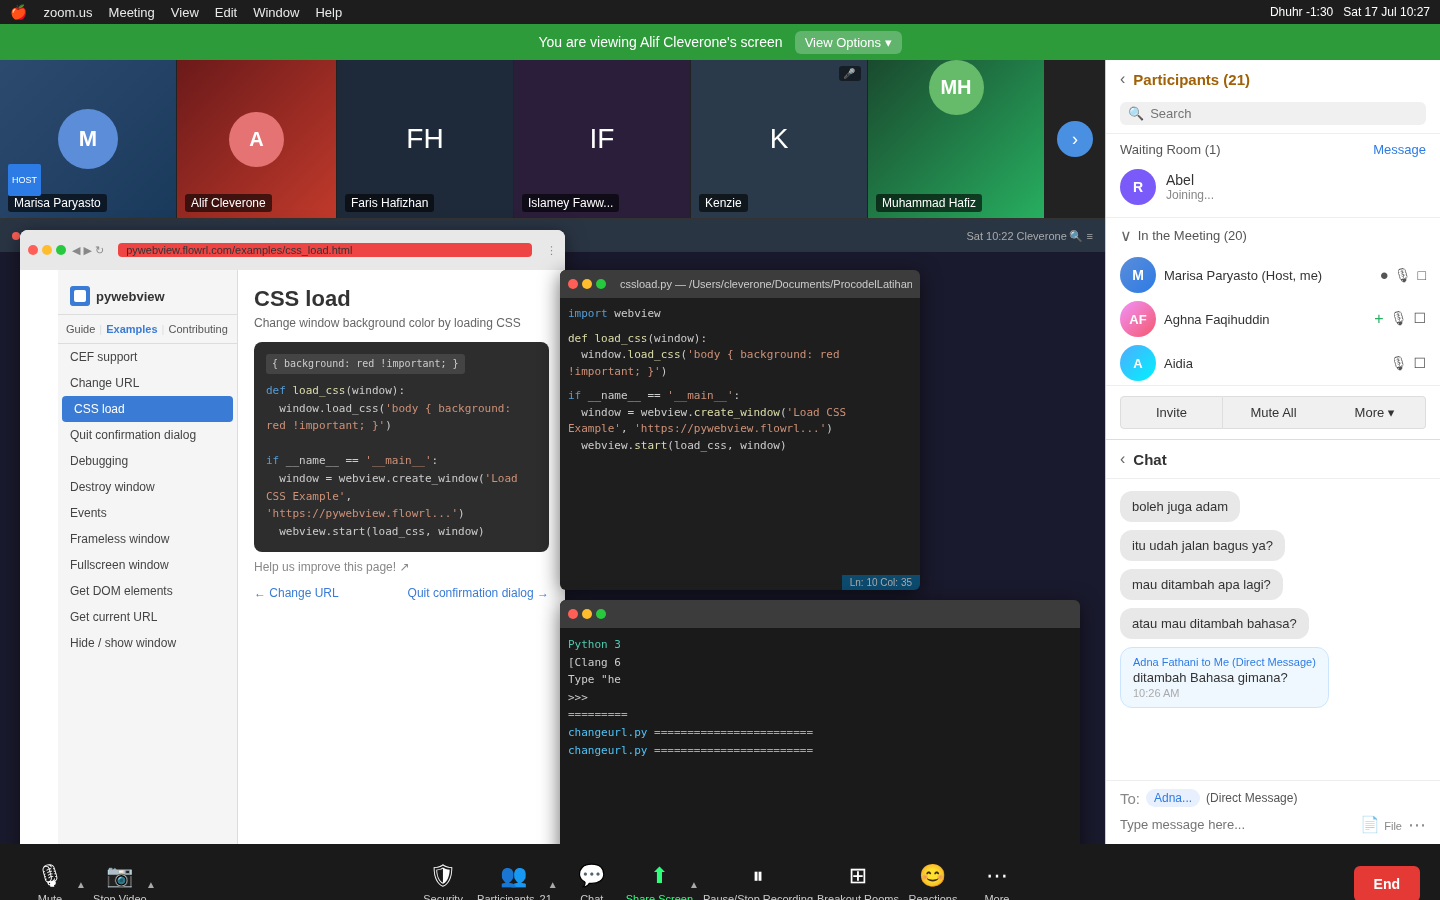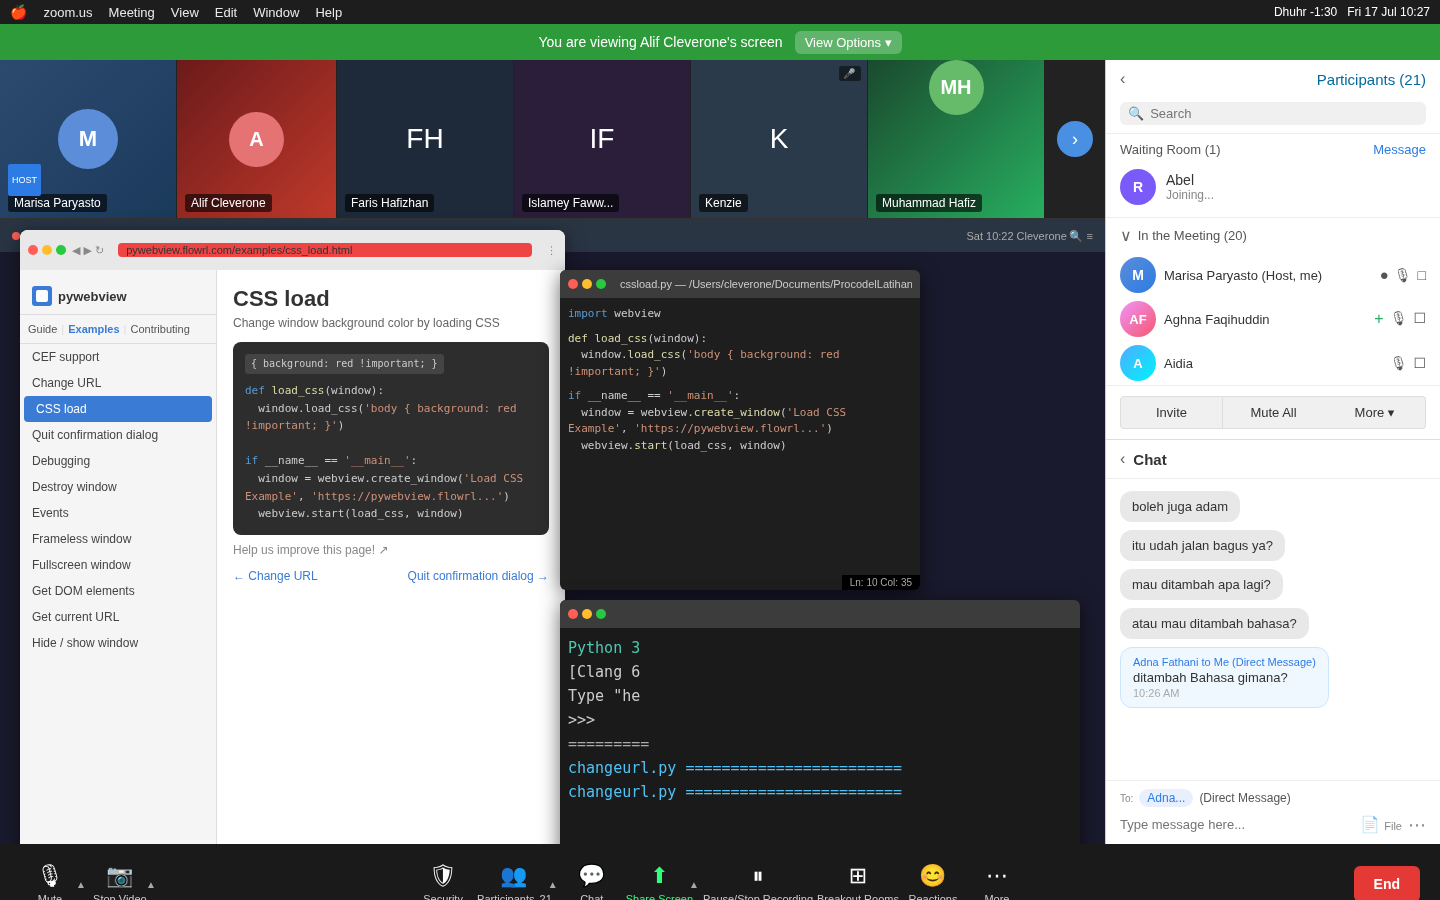--- a/index.html
+++ b/index.html
@@ -76,21 +76,21 @@
     }
     .browser-chrome {
       height: 40px; background: #e8e8e8; display: flex; align-items: center; padding: 0 8px; gap: 6px;
     }
     .browser-dots { display: flex; gap: 4px; }
     .dot { width: 10px; height: 10px; border-radius: 50%; }
     .dot-red { background: #ff5f56; }
     .dot-yellow { background: #ffbd2e; }
     .dot-green { background: #27c93f; }
     .browser-url { flex: 1; background: #ef4444; border-radius: 4px; padding: 1px 8px; font-size: 11px; color: #333; margin: 0 8px; }
-    .sidebar-nav { width: 197px; background: #f5f5f5; border-right: 1px solid #ddd; padding: 8px 0; overflow-y: auto; }
+    .sidebar-nav { width: 180px; background: #f5f5f5; border-right: 1px solid #ddd; padding: 8px 0; overflow-y: auto; margin-left: 38px; }
     .sidebar-logo { display: flex; align-items: center; gap: 6px; padding: 8px 12px; border-bottom: 1px solid #ddd; margin-bottom: 8px; }
     .sidebar-logo-icon { width: 20px; height: 20px; background: #3a7bd5; border-radius: 3px; display: flex; align-items: center; justify-content: center; }
     .sidebar-logo-text { font-size: 13px; font-weight: 600; color: #333; }
     .sidebar-nav-tabs { display: flex; gap: 4px; padding: 0 8px 8px; font-size: 11px; border-bottom: 1px solid #ddd; }
     .nav-tab { color: #555; cursor: pointer; }
     .nav-tab.active { color: #3a7bd5; font-weight: 600; }
     .sidebar-item { padding: 6px 12px; font-size: 12px; color: #444; cursor: pointer; }
     .sidebar-item.active { background: #3a7bd5; color: white; border-radius: 4px; margin: 0 4px; }
     .main-content { flex: 1; padding: 16px; overflow-y: auto; }
     .page-title { font-size: 22px; font-weight: 700; color: #333; margin-bottom: 4px; }
@@ -105,47 +105,47 @@
       background: #1e1e1e; border-radius: 6px; overflow: hidden; box-shadow: 0 4px 20px rgba(0,0,0,0.6);
     }
     .editor-chrome { height: 28px; background: #3c3c3c; display: flex; align-items: center; padding: 0 8px; gap: 6px; }
     .editor-dots { display: flex; gap: 4px; }
     .editor-title { font-size: 11px; color: #ccc; margin-left: 8px; overflow: hidden; white-space: nowrap; }
     .editor-content { padding: 8px; font-family: monospace; font-size: 11px; color: #ccc; }
     .editor-line { line-height: 1.5; }
     .kw { color: #569cd6; }
     .fn { color: #dcdcaa; }
     .str { color: #ce9178; }
-    .editor-statusbar { position: absolute; bottom: 0; right: 0; padding: 2px 8px; background: #000000; font-size: 10px; color: #aaa; }
+    .editor-statusbar { position: absolute; bottom: 0; right: 0; padding: 2px 8px; background: #0c4a6e; font-size: 10px; color: #aaa; }
 
     
     .terminal {
       position: absolute; top: 380px; left: 560px; width: 520px; height: 320px;
       background: #1a1a1a; border-radius: 6px; overflow: hidden; box-shadow: 0 4px 20px rgba(0,0,0,0.6);
     }
     .terminal-chrome { height: 28px; background: #3c3c3c; display: flex; align-items: center; padding: 0 8px; gap: 4px; }
-    .terminal-content { padding: 8px; font-family: monospace; font-size: 15px; color: #ccc; }
+    .terminal-content { padding: 8px; font-family: monospace; font-size: 11px; color: #ccc; }
     .terminal-line { line-height: 1.6; }
     .t-green { color: #4ec9b0; }
 
     
     .right-panel {
       width: 335px; background: #f0f0f0; display: flex; flex-direction: column;
       border-left: 1px solid #ccc;
     }
 
     
     .participants-section {
       background: white; border-bottom: 1px solid #ddd;
     }
     .section-header {
       display: flex; align-items: center; padding: 10px 14px; gap: 8px;
     }
     .section-collapse { font-size: 16px; color: #666; cursor: pointer; }
-    .section-title { font-size: 15px; font-weight: 400; color: #0369a1; flex: 1; text-align: right; }
+    .section-title { font-size: 15px; font-weight: 700; color: #a16207; flex: 1; }
     .waiting-room-section { padding: 8px 14px; border-top: 1px solid #eee; }
     .waiting-room-header {
       display: flex; justify-content: space-between; align-items: center; margin-bottom: 8px;
     }
     .waiting-room-title { font-size: 13px; color: #555; }
     .message-btn { color: #2d7be5; font-size: 13px; cursor: pointer; background: none; border: none; }
     .waiting-person { display: flex; align-items: center; gap: 10px; padding: 4px 0; }
     .avatar { width: 36px; height: 36px; border-radius: 50%; display: flex; align-items: center; justify-content: center; font-size: 14px; font-weight: 600; color: white; }
     .avatar-r { background: #7a5af8; }
     .person-name { font-size: 14px; color: #333; }
@@ -184,21 +184,21 @@
     .chat-messages { flex: 1; overflow-y: auto; padding: 12px 14px; display: flex; flex-direction: column; gap: 8px; }
     .chat-bubble {
       background: #e8e8e8; border-radius: 12px; padding: 8px 12px;
       font-size: 13px; color: #333; max-width: 85%; align-self: flex-start;
     }
     .chat-dm { background: #f0f8ff; border: 1px solid #cce5ff; }
     .chat-sender { font-size: 11px; color: #2d7be5; margin-bottom: 2px; font-weight: 500; }
     .chat-time { font-size: 11px; color: #aaa; margin-top: 2px; }
     .chat-footer { border-top: 1px solid #eee; padding: 8px 14px; }
     .chat-to-row { display: flex; align-items: center; gap: 6px; margin-bottom: 6px; }
-    .chat-to-label { font-size: 10px; color: #888; }
+    .chat-to-label { font-size: 15px; color: #888; }
     .chat-recipient { background: #e8f0fe; color: #2d7be5; padding: 2px 8px; border-radius: 12px; font-size: 12px; cursor: pointer; }
     .chat-dm-label { font-size: 12px; color: #555; }
     .chat-input-row { display: flex; align-items: center; gap: 6px; }
     .chat-input {
       flex: 1; border: none; outline: none; font-size: 13px; color: #333;
       background: transparent; padding: 4px 0;
     }
     .chat-file-btn { background: none; border: none; cursor: pointer; font-size: 16px; color: #888; }
     .chat-more-btn { background: none; border: none; cursor: pointer; font-size: 18px; color: #888; }
 
@@ -248,21 +248,21 @@
 <div class="menubar">
   <span class="menubar-apple">🍎</span>
   <span class="menubar-item">zoom.us</span>
   <span class="menubar-item">Meeting</span>
   <span class="menubar-item">View</span>
   <span class="menubar-item">Edit</span>
   <span class="menubar-item">Window</span>
   <span class="menubar-item">Help</span>
   <div class="menubar-right">
     <span>Dhuhr -1:30</span>
-    <span>Fri 17 Jul  10:27</span>
+    <span>Sat 17 Jul  10:27</span>
   </div>
 </div>
 
 <div class="zoom-notif">
   <span class="zoom-notif-text">You are viewing Alif Cleverone's screen</span>
   <button class="view-options-btn">
     <span>View Options</span>
     <span>▾</span>
   </button>
 </div>

